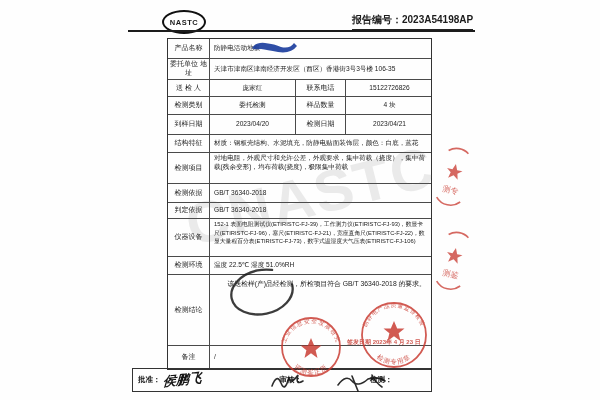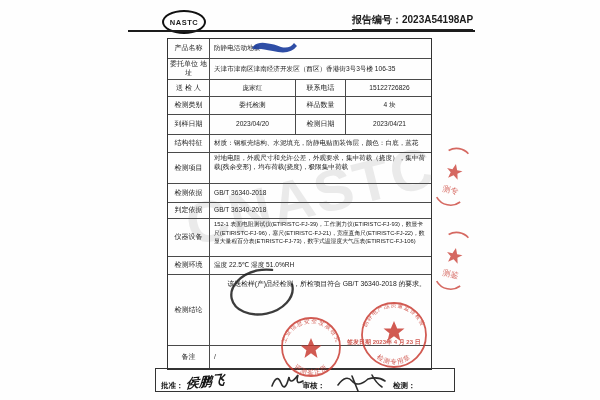--- a/index.html
+++ b/index.html
@@ -48,21 +48,21 @@
   .h20{height:20px;} .h21{height:21px;} .h17{height:17px;} .h18{height:18px;}
   .h19{height:19px;} .h16{height:16px;} .h31{height:31px;} .h38{height:38px;}
   .h71{height:71px;} .h23{height:23px;}
   .small{font-size:5.8px;line-height:1.5;}
   .indent{text-indent:2em;font-size:6.8px;}
   .concl-val{align-items:flex-start;padding-top:4px;}
   
   .sign-box{
     position:absolute;left:132px;top:368px;width:300px;height:24px;
     border:1.2px solid #333;box-sizing:border-box;z-index:1;
-    display:flex;align-items:flex-end;font-size:7.5px;font-weight:bold;margin-left:23px;
+    display:flex;align-items:center;font-size:7.5px;font-weight:bold;
   }
   .sign-label{flex:none;}
   .sp1{margin-left:5px;} .sp2{margin-left:78px;} .sp3{margin-left:40px;}
   .hand-name{
     font-size:13px;font-weight:bold;font-style:italic;color:#161616;
     transform:rotate(-6deg) skewX(-10deg);margin-left:2px;white-space:nowrap;
   }
   
   .ink{position:absolute;left:0;top:0;width:600px;height:400px;z-index:3;pointer-events:none;}
   .stamp-text{fill:#c8372d;letter-spacing:1px;}

